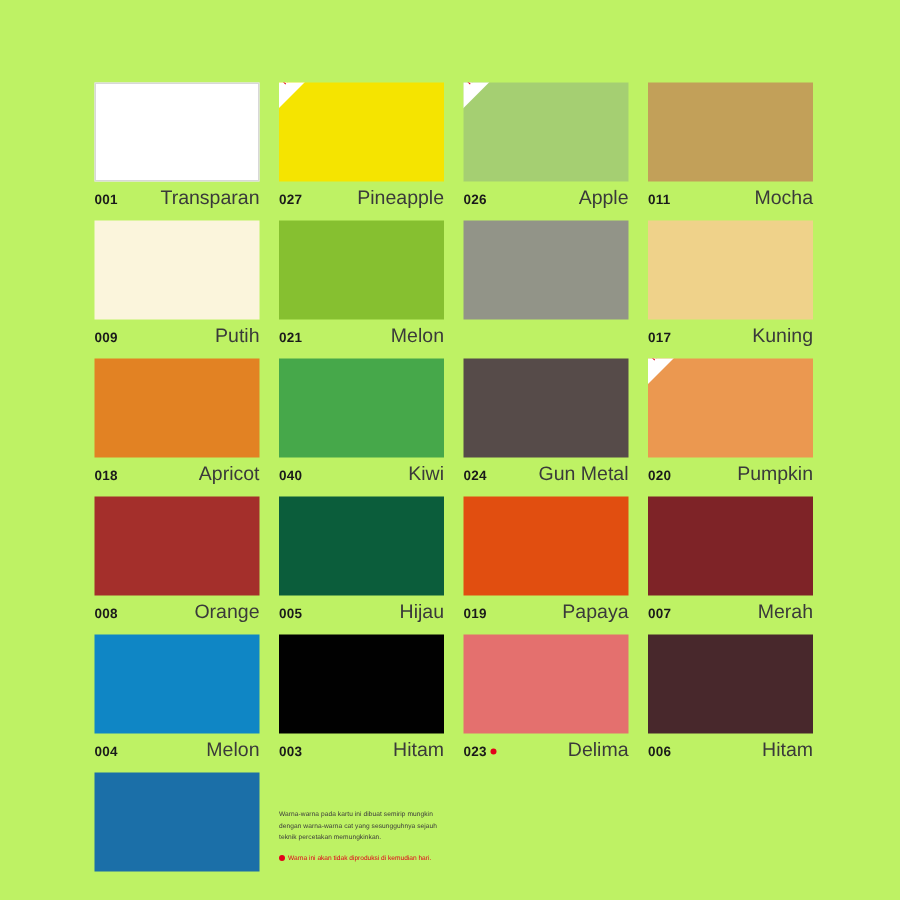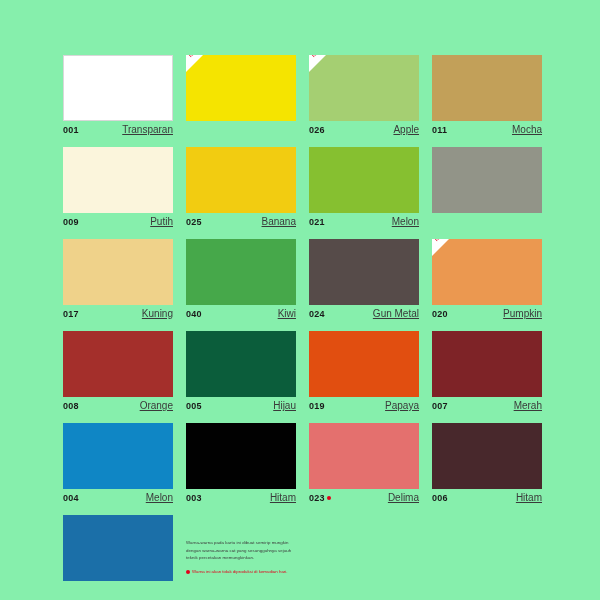--- a/index.html
+++ b/index.html
@@ -12,21 +12,21 @@
     height: 600px;
     background: #ffffff;
     font-family: "Liberation Sans", sans-serif;
     overflow: hidden;
   }
 
   #card {
     position: relative;
     width: 600px;
     height: 600px;
-    background: #86efac;
+    background: #bef264;
   }
 
   #grid {
     position: absolute;
     left: 63px;
     top: 55px;
     width: 478px;
     display: grid;
     grid-template-columns: repeat(4, 110px);
     column-gap: 13px;
@@ -103,25 +103,24 @@
 
   .dot {
     display: inline-block;
     width: 4px;
     height: 4px;
     border-radius: 50%;
     background: #e2001a;
   }
 
   .name {
-    font-size: 10px;
+    font-size: 13px;
     color: #3a3a3a;
     white-space: nowrap;
     text-align: center;
-    text-decoration: underline;
   }
 
   
   .footnote {
     width: 110px;
     padding-top: 24px;
     box-sizing: border-box;
   }
 
   .footnote p {
@@ -161,20 +160,26 @@
           <div class="code-wrap">
             <span class="code">001</span>
           </div>
           <span class="name">Transparan</span>
         </div>
       </div>
       <div class="cell">
         <div class="swatch cut" style="background: rgb(245, 228, 0);">
           <span class="new-badge">NEW</span>
         </div>
+        <div class="label-row">
+          <div class="code-wrap">
+            <span class="code">027</span>
+          </div>
+          <span class="name">Pineapple</span>
+        </div>
       </div>
       <div class="cell">
         <div class="swatch cut" style="background: rgb(165, 207, 114);">
           <span class="new-badge">NEW</span>
         </div>
         <div class="label-row">
           <div class="code-wrap">
             <span class="code">026</span>
           </div>
           <span class="name">Apple</span>
@@ -192,47 +197,47 @@
       <div class="cell">
         <div class="swatch" style="background: rgb(251, 245, 220);"></div>
         <div class="label-row">
           <div class="code-wrap">
             <span class="code">009</span>
           </div>
           <span class="name">Putih</span>
         </div>
       </div>
       <div class="cell">
-        <div class="swatch" style="background: rgb(242, 204, 17);"></div>
-        <div class="label-row">
-          <div class="code-wrap">
-            <span class="code">025</span>
-          </div>
-          <span class="name">Banana</span>
-        </div>
-      </div>
-      <div class="cell">
         <div class="swatch" style="background: rgb(134, 192, 48);"></div>
         <div class="label-row">
           <div class="code-wrap">
             <span class="code">021</span>
           </div>
           <span class="name">Melon</span>
         </div>
       </div>
       <div class="cell">
         <div class="swatch" style="background: rgb(146, 148, 136);"></div>
       </div>
       <div class="cell">
         <div class="swatch" style="background: rgb(239, 210, 138);"></div>
         <div class="label-row">
           <div class="code-wrap">
             <span class="code">017</span>
           </div>
           <span class="name">Kuning</span>
+        </div>
+      </div>
+      <div class="cell">
+        <div class="swatch" style="background: rgb(226, 130, 35);"></div>
+        <div class="label-row">
+          <div class="code-wrap">
+            <span class="code">018</span>
+          </div>
+          <span class="name">Apricot</span>
         </div>
       </div>
       <div class="cell">
         <div class="swatch" style="background: rgb(70, 168, 74);"></div>
         <div class="label-row">
           <div class="code-wrap">
             <span class="code">040</span>
           </div>
           <span class="name">Kiwi</span>
         </div>

